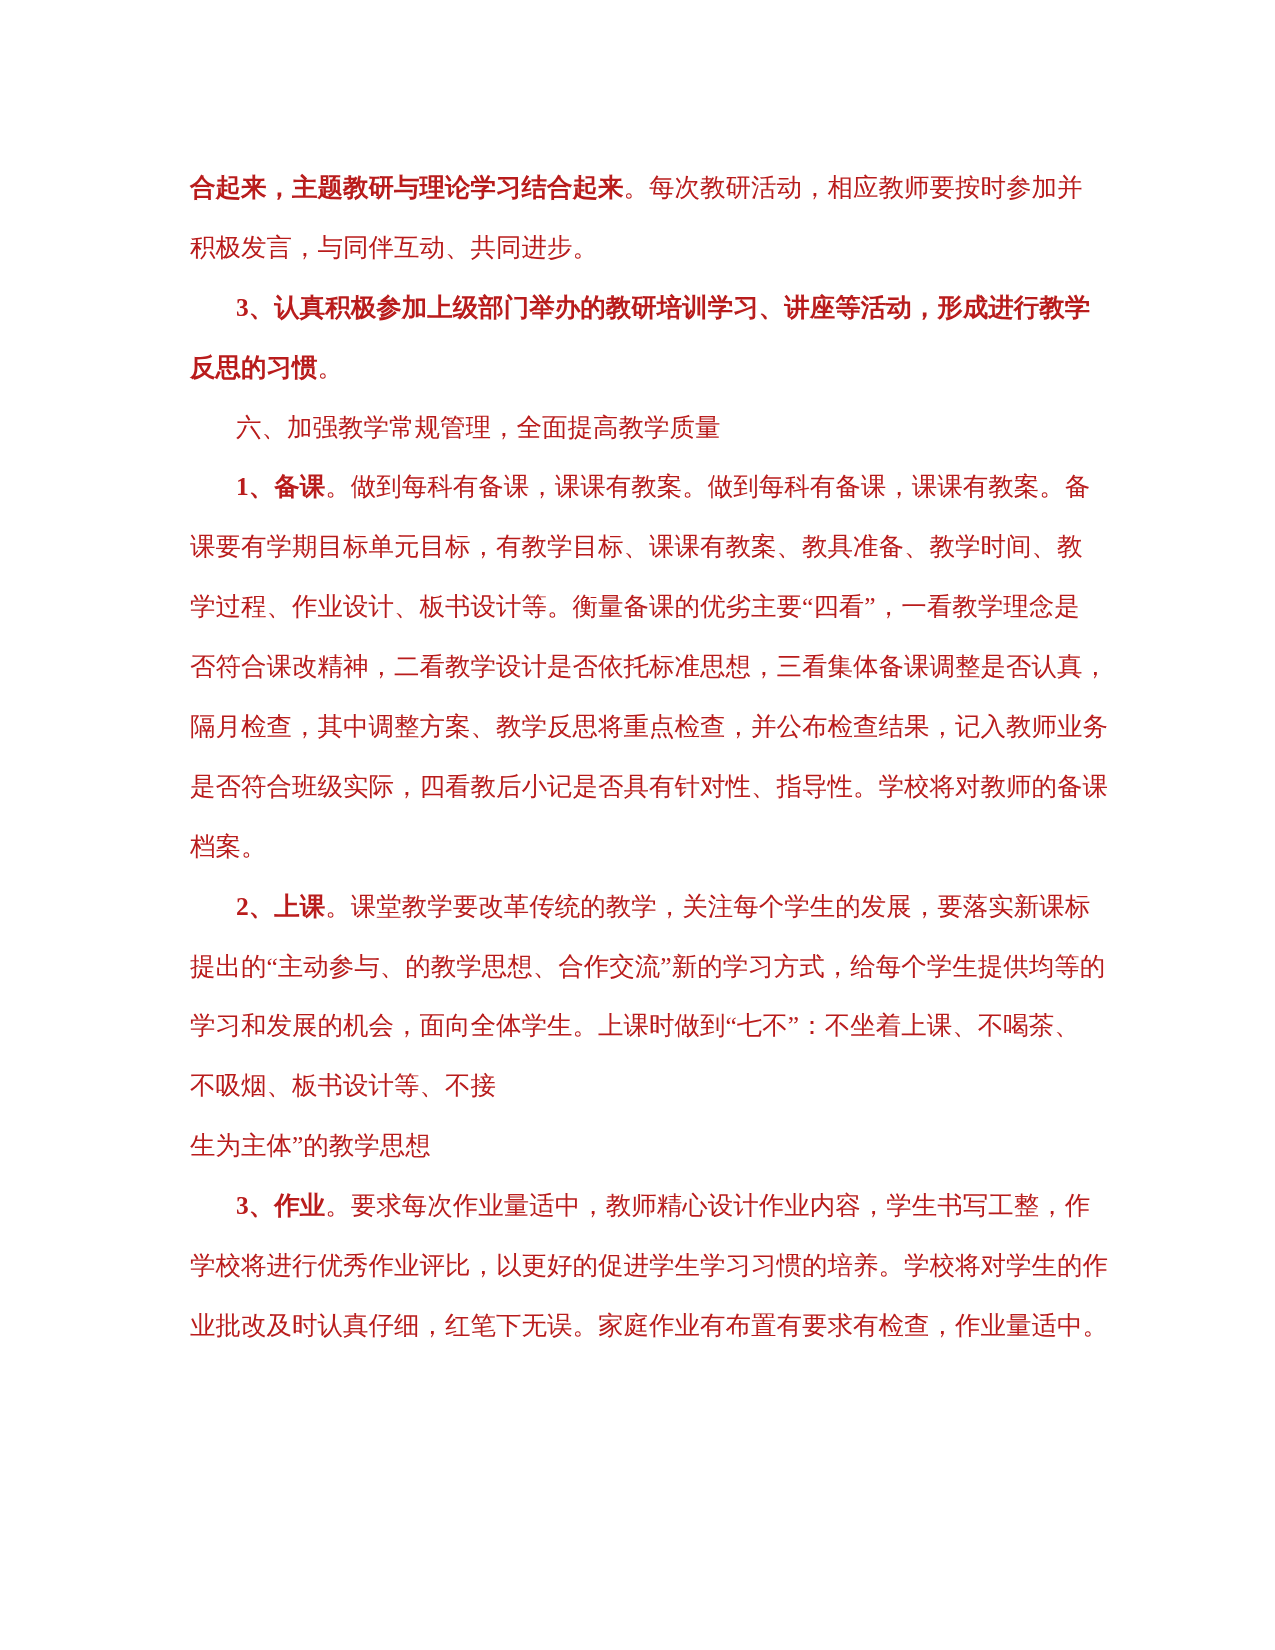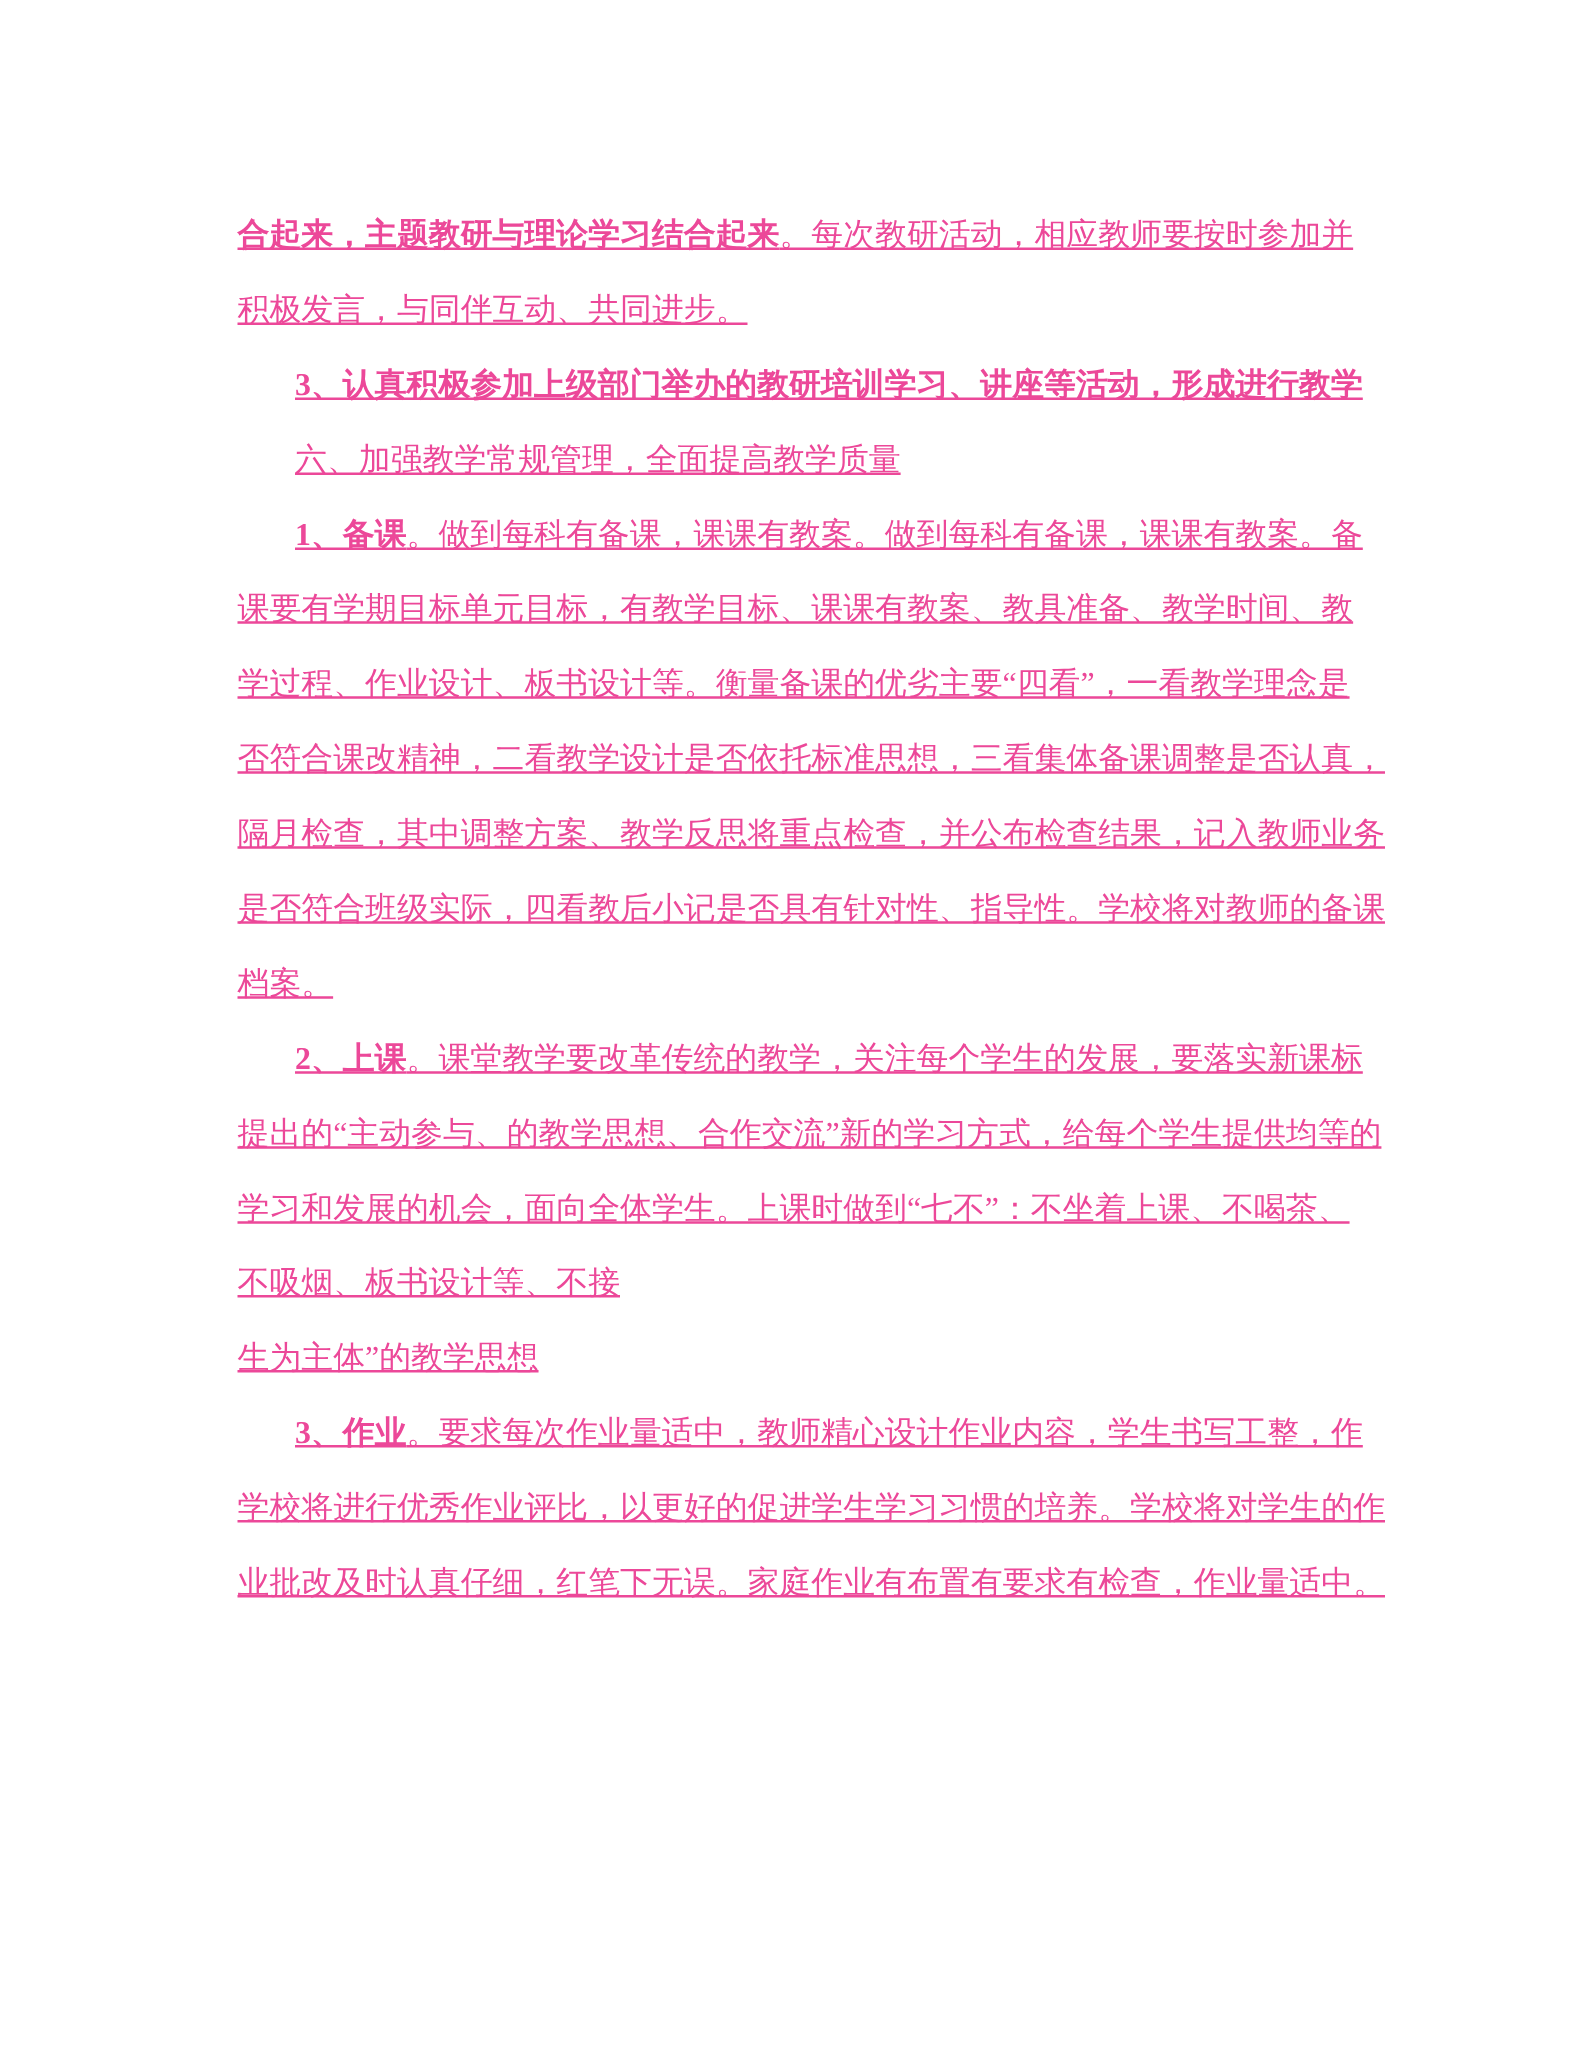--- a/index.html
+++ b/index.html
@@ -18,39 +18,39 @@
   .content {
     position: absolute;
     left: 190px;
     top: 158px;
     width: 960px;
   }
   .line {
     height: 59.9px;
     line-height: 59.9px;
     font-size: 25.5px;
-    color: #ec4899;
+    color: #b91c1c;
     white-space: pre;
     letter-spacing: 0;
-    text-decoration: underline;
   }
   .line.indent {
     padding-left: 46px;
   }
   .seg { font-weight: 400; }
   .seg.bold { font-weight: 700; }
 </style>
 </head>
 <body>
 
 <div class="page">
   <div class="content" id="doc-lines">
       <div class="line"><span class="seg bold">合起来，主题教研与理论学习结合起来</span><span class="seg">。每次教研活动，相应教师要按时参加并</span></div>
       <div class="line"><span class="seg">积极发言，与同伴互动、共同进步。</span></div>
       <div class="line indent"><span class="seg bold">3、认真积极参加上级部门举办的教研培训学习、讲座等活动，形成进行教学</span></div>
+      <div class="line"><span class="seg bold">反思的习惯</span><span class="seg">。</span></div>
       <div class="line indent"><span class="seg">六、加强教学常规管理，全面提高教学质量</span></div>
       <div class="line indent"><span class="seg bold">1、备课</span><span class="seg">。做到每科有备课，课课有教案。做到每科有备课，课课有教案。备</span></div>
       <div class="line"><span class="seg">课要有学期目标单元目标，有教学目标、课课有教案、教具准备、教学时间、教</span></div>
       <div class="line"><span class="seg">学过程、作业设计、板书设计等。衡量备课的优劣主要“四看”，一看教学理念是</span></div>
       <div class="line"><span class="seg">否符合课改精神，二看教学设计是否依托标准思想，三看集体备课调整是否认真，</span></div>
       <div class="line"><span class="seg">隔月检查，其中调整方案、教学反思将重点检查，并公布检查结果，记入教师业务</span></div>
       <div class="line"><span class="seg">是否符合班级实际，四看教后小记是否具有针对性、指导性。学校将对教师的备课</span></div>
       <div class="line"><span class="seg">档案。</span></div>
       <div class="line indent"><span class="seg bold">2、上课</span><span class="seg">。课堂教学要改革传统的教学，关注每个学生的发展，要落实新课标</span></div>
       <div class="line"><span class="seg">提出的“主动参与、的教学思想、合作交流”新的学习方式，给每个学生提供均等的</span></div>

